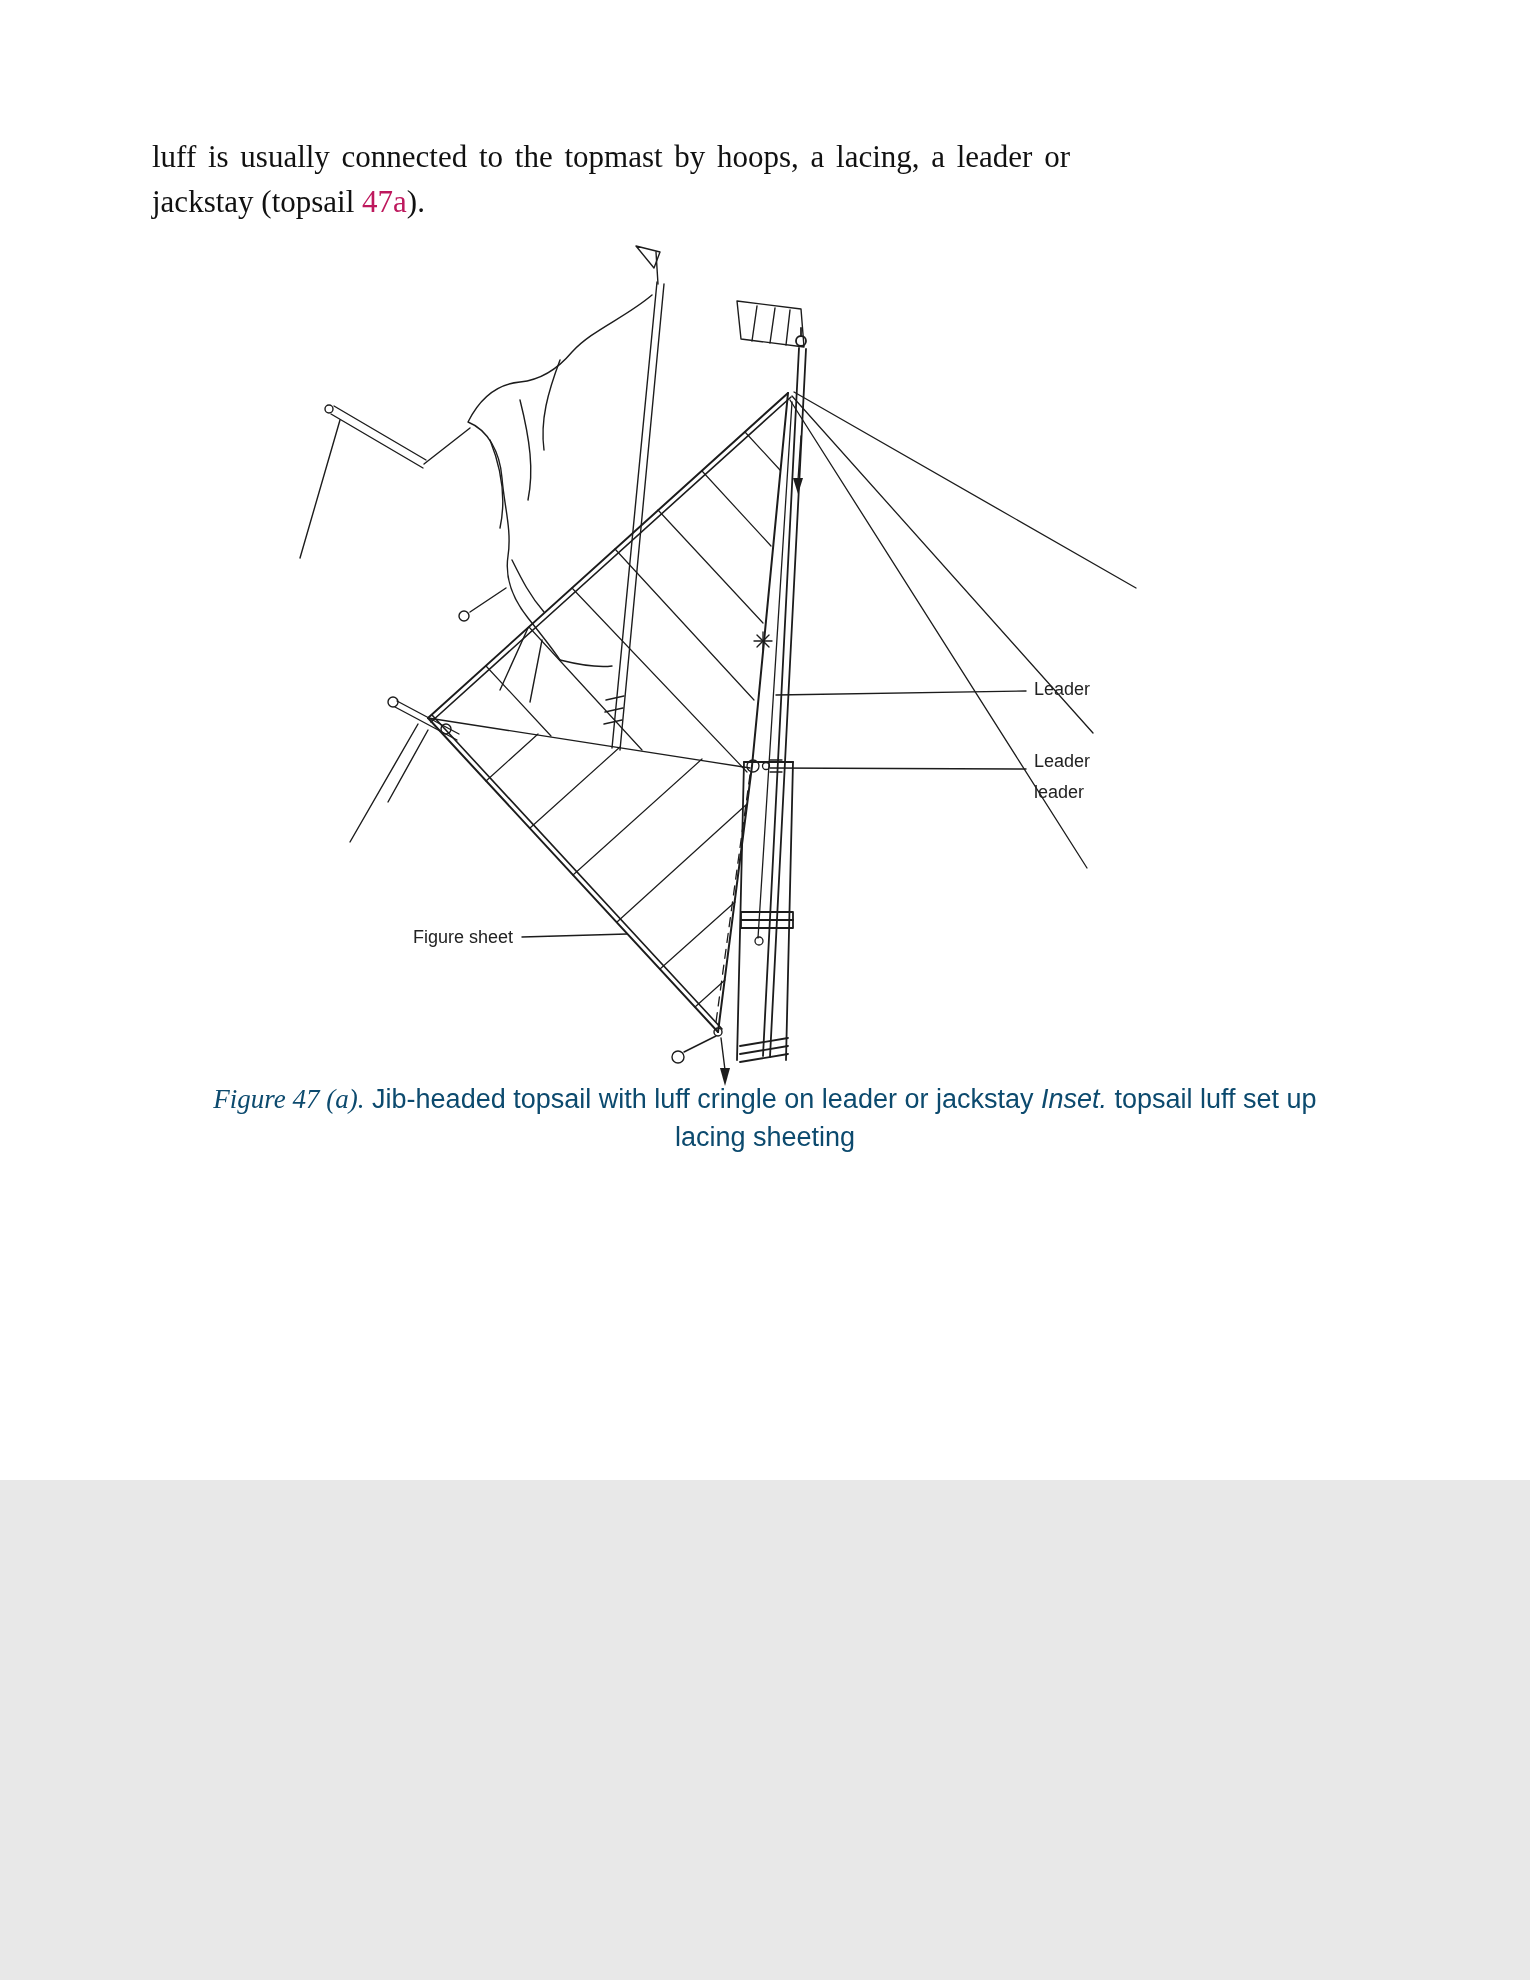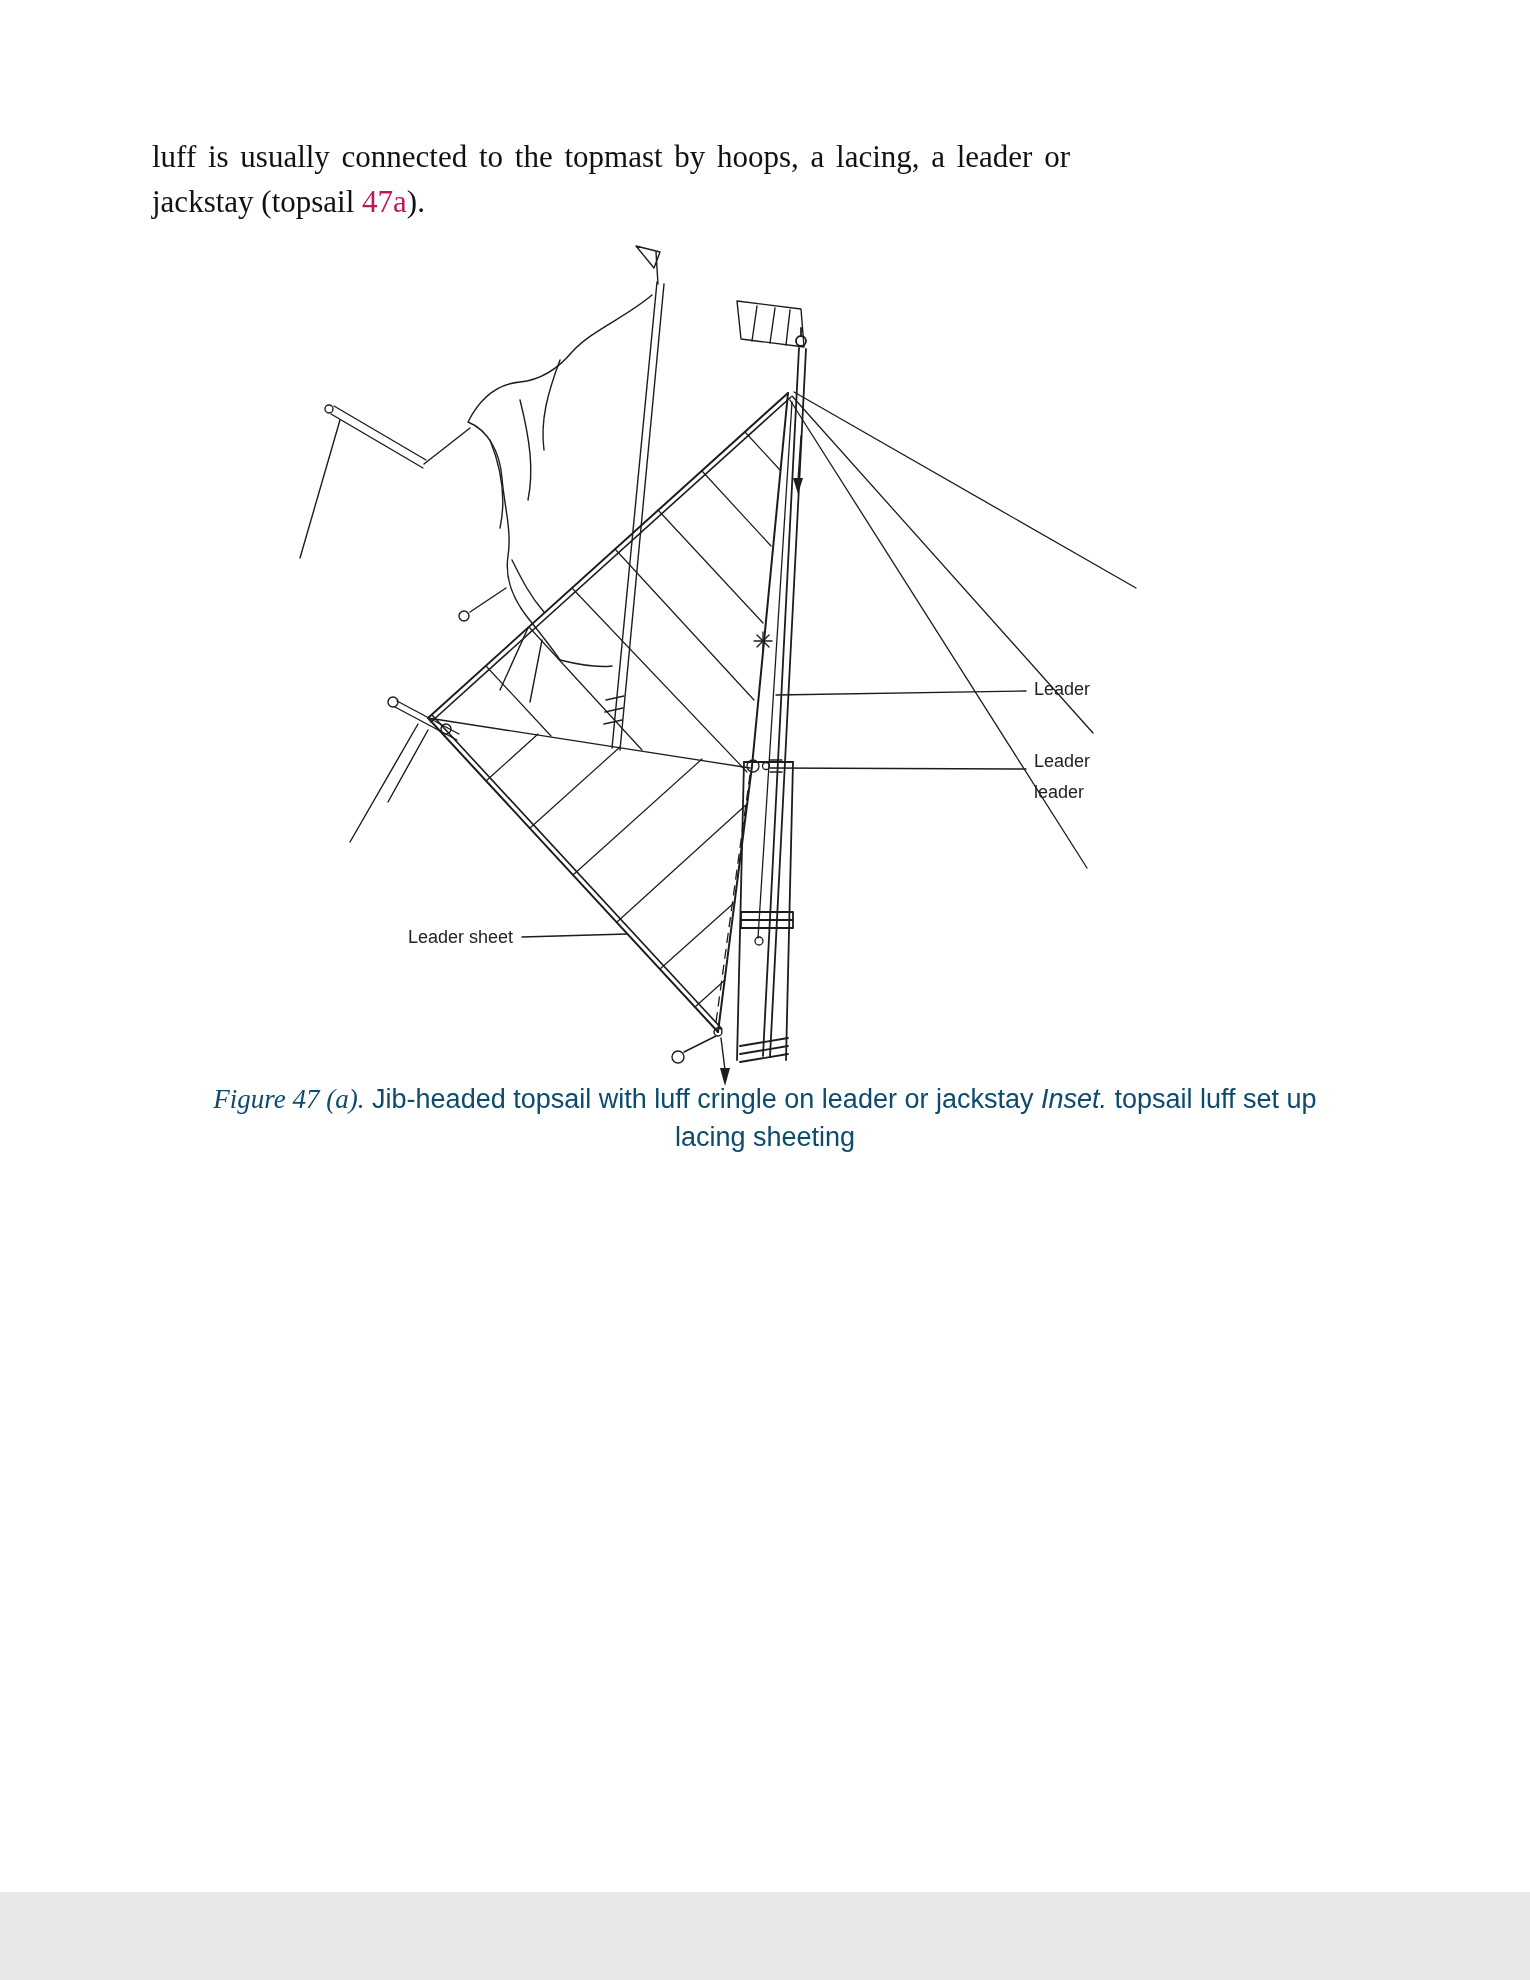--- a/index.html
+++ b/index.html
@@ -1,18 +1,18 @@
 <!DOCTYPE html>
 <html><head>
 <meta charset="utf-8">
 <style>
   html,body{margin:0;padding:0;background:#e8e8e8;}
   .page{
     position:relative;
-    width:1530px;height:1892px;
+    width:1530px;height:1480px;
     margin:0 auto;
     background:#ffffff;
     font-family:"Liberation Serif", serif;
     color:#1a1a1a;
     overflow:hidden;
   }
   .para{
     position:absolute;
     left:152px;top:134px;width:918px;
     font-size:31px;line-height:45px;
@@ -197,20 +197,20 @@
     </g>
   </svg>
 
   <div class="fig-label" style="left:1034px;top:674px;">Leader</div>
 
   <div class="fig-label" style="left:1034px;top:746px;">
     <div>Leader</div>
     <div>leader</div>
   </div>
 
-  <div class="fig-label right-align" style="left:355px;top:922px;width:158px;">Leader sheet</div>
+  <div class="fig-label right-align" style="left:355px;top:922px;width:158px;">Figure sheet</div>
 
   <div class="caption">
     <div><span class="figref">Figure 47 (a).</span><span> Jib-headed topsail with luff cringle on leader or jackstay </span><span class="insetref">Inset.</span><span> topsail luff set up</span></div>
     <div>lacing sheeting</div>
   </div>
 
 </div>
 
 </body></html>

